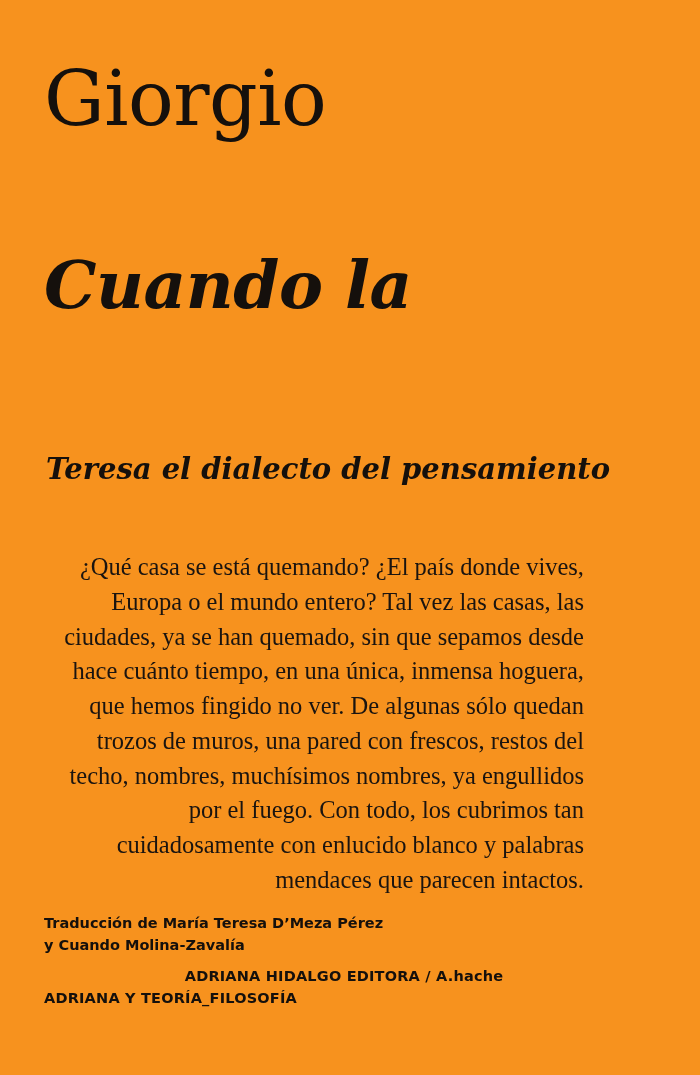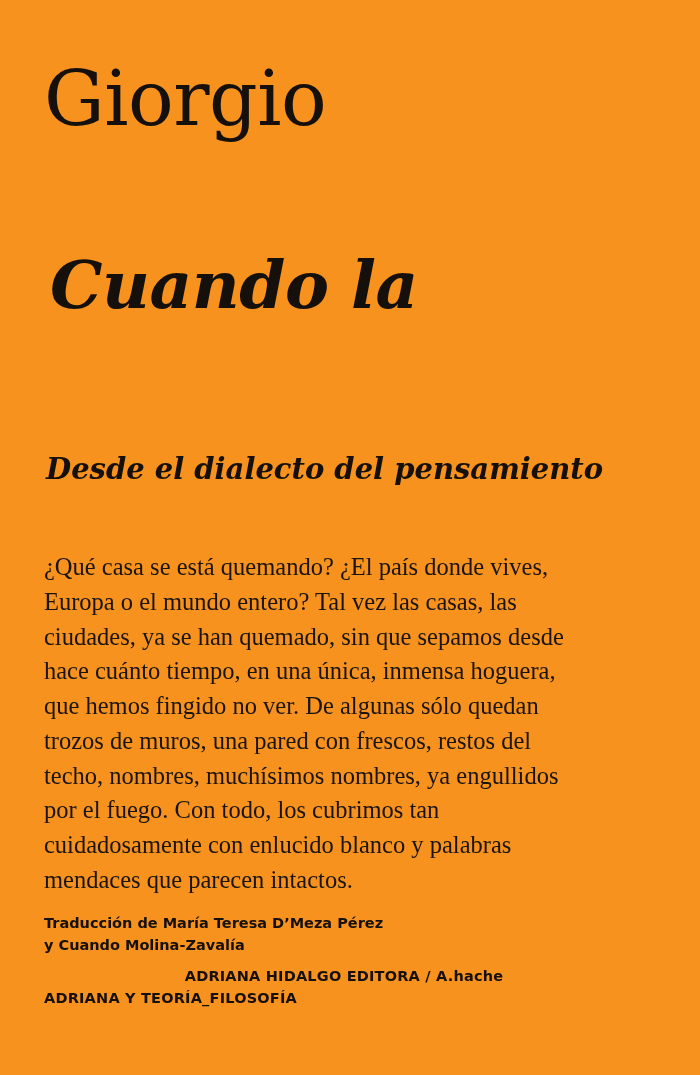--- a/index.html
+++ b/index.html
@@ -42,21 +42,20 @@
     left: 44px;
     top: 252px;
     width: 630px;
     font-family: "DejaVu Serif", serif;
     font-style: italic;
     font-weight: bold;
     font-size: 66px;
     line-height: 1.03;
     letter-spacing: -0.5px;
     color: #15100c;
-    margin-left: 6px;
   }
   .title .line {
     display: block;
     white-space: nowrap;
   }
   .subtitle {
     position: absolute;
     left: 46px;
     top: 452px;
     width: 620px;
@@ -69,21 +68,21 @@
   }
   .blurb {
     position: absolute;
     left: 44px;
     top: 550px;
     width: 540px;
     font-family: "Liberation Serif", serif;
     font-size: 24.5px;
     line-height: 1.42;
     color: #1a1410;
-    text-align: left;
+    text-align: right;
   }
   .credits {
     position: absolute;
     left: 44px;
     top: 912px;
     width: 600px;
     font-family: "DejaVu Sans", sans-serif;
     font-size: 14.5px;
     line-height: 1.55;
     font-weight: bold;
@@ -107,21 +106,21 @@
 <div class="cover">
 
   <div class="author">
     <span class="line">Giorgio</span>
   </div>
 
   <div class="title">
     <span class="line">Cuando la</span>
   </div>
 
-  <div class="subtitle">Desde el dialecto del pensamiento</div>
+  <div class="subtitle">Teresa el dialecto del pensamiento</div>
 
   <div class="blurb">¿Qué casa se está quemando? ¿El país donde vives, Europa o el mundo entero? Tal vez las casas, las ciudades, ya se han quemado, sin que sepamos desde hace cuánto tiempo, en una única, inmensa hoguera, que hemos fingido no ver. De algunas sólo quedan trozos de muros, una pared con frescos, restos del techo, nombres, muchísimos nombres, ya engullidos por el fuego. Con todo, los cubrimos tan cuidadosamente con enlucido blanco y palabras mendaces que parecen intactos.</div>
 
   <div class="credits">
     <span class="line">Traducción de María Teresa D’Meza Pérez</span>
     <span class="line">y Cuando Molina-Zavalía</span>
     <span class="line pub">ADRIANA HIDALGO EDITORA / A.hache</span>
     <span class="line collection">ADRIANA Y TEORÍA_FILOSOFÍA</span>
   </div>
 

